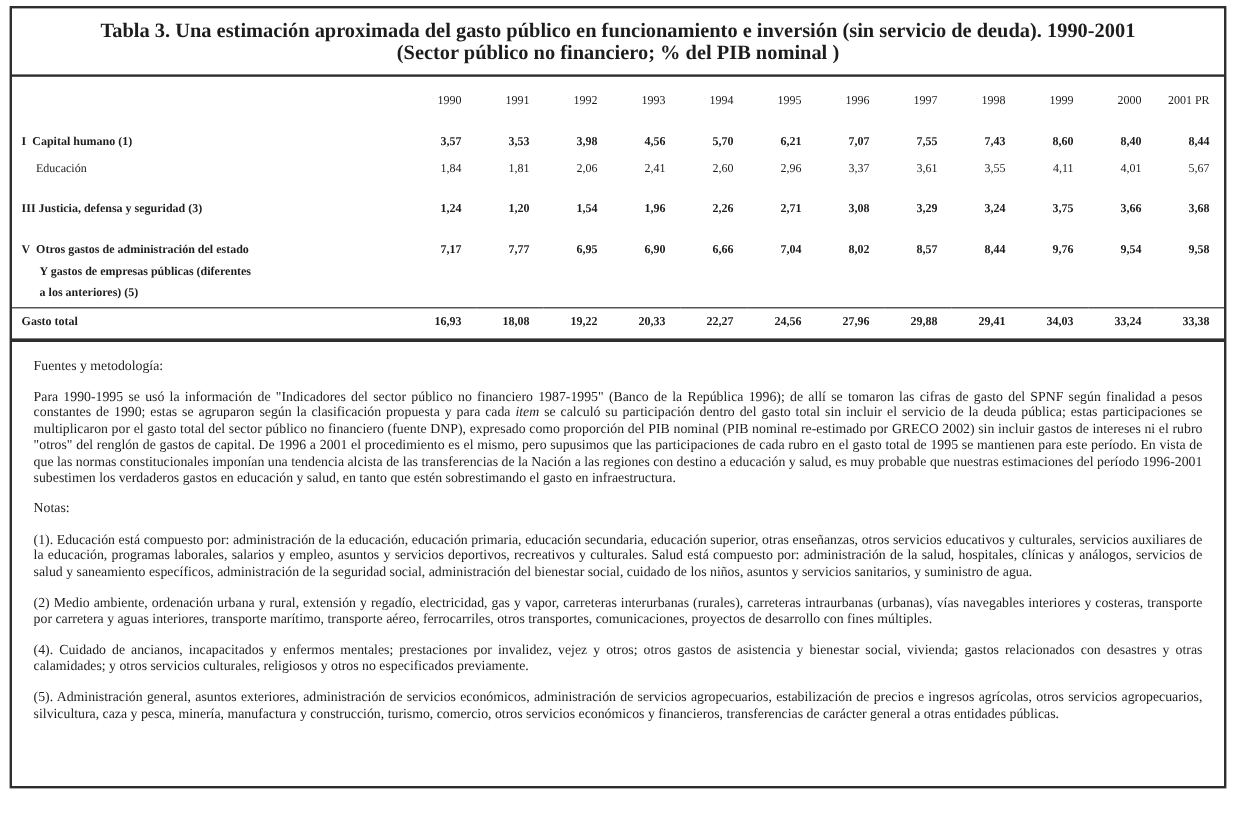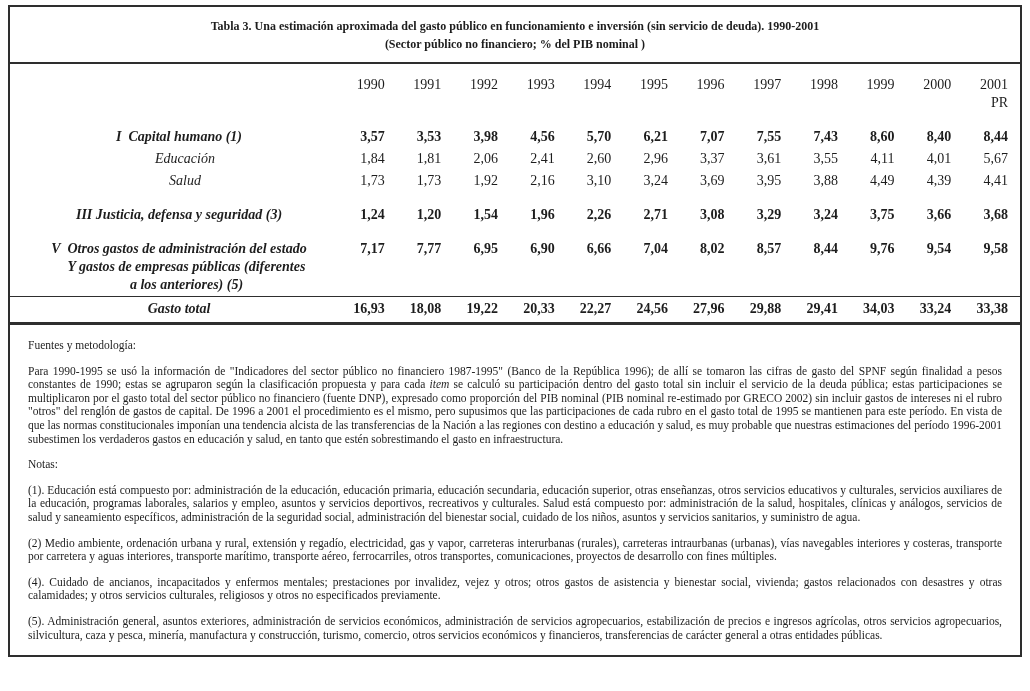--- a/index.html
+++ b/index.html
@@ -10,28 +10,28 @@
   }
   .sheet{
     position:absolute;left:8px;top:5px;width:1014px;height:652px;
     box-sizing:border-box;border:2px solid #2e2e2e;background:#fff;
     overflow:hidden;
   }
   .title-block{
     border-bottom:2px solid #2e2e2e;text-align:center;
     padding:10px 10px 9px 10px;
   }
-  .title,.subtitle{font-weight:bold;font-size:12px;line-height:18px;}
+  .title,.subtitle{font-weight:bold;font-size:17px;line-height:18px;}
   table{
     width:100%;border-collapse:collapse;table-layout:fixed;
-    font-size:14px;
+    font-size:10px;
   }
   th,td{padding:2px 0;vertical-align:top;line-height:18px;font-weight:normal;}
   thead th{padding-top:12px;padding-bottom:2px;}
-  .label-cell{text-align:center;padding-left:8px;width:322px;font-style:italic;}
+  .label-cell{text-align:left;padding-left:8px;width:322px;}
   .num-cell{text-align:right;padding-right:12px;}
   tr.gap > td{padding-top:14px;}
   tr.bold td{font-weight:bold;}
   tr.indent .lbl-line{padding-left:12px;}
   tr.total > td{border-top:1.5px solid #2e2e2e;padding-top:3px;padding-bottom:4px;}
   .lbl-line{white-space:pre-wrap;}
   .lbl-line-1{padding-left:15px;}
   .lbl-line-2{padding-left:15px;}
   .notes{
     border-top:3px solid #2e2e2e;
@@ -99,37 +99,20 @@
           <td class="num-cell">2,41</td>
           <td class="num-cell">2,60</td>
           <td class="num-cell">2,96</td>
           <td class="num-cell">3,37</td>
           <td class="num-cell">3,61</td>
           <td class="num-cell">3,55</td>
           <td class="num-cell">4,11</td>
           <td class="num-cell">4,01</td>
           <td class="num-cell">5,67</td>
         </tr>
-        <tr class="indent ">
-          <td class="label-cell">
-            <div class="lbl-line lbl-line-0">Salud</div>
-          </td>
-          <td class="num-cell">1,73</td>
-          <td class="num-cell">1,73</td>
-          <td class="num-cell">1,92</td>
-          <td class="num-cell">2,16</td>
-          <td class="num-cell">3,10</td>
-          <td class="num-cell">3,24</td>
-          <td class="num-cell">3,69</td>
-          <td class="num-cell">3,95</td>
-          <td class="num-cell">3,88</td>
-          <td class="num-cell">4,49</td>
-          <td class="num-cell">4,39</td>
-          <td class="num-cell">4,41</td>
-        </tr>
         <tr class="bold gap ">
           <td class="label-cell">
             <div class="lbl-line lbl-line-0">III Justicia, defensa y seguridad (3)</div>
           </td>
           <td class="num-cell">1,24</td>
           <td class="num-cell">1,20</td>
           <td class="num-cell">1,54</td>
           <td class="num-cell">1,96</td>
           <td class="num-cell">2,26</td>
           <td class="num-cell">2,71</td>

